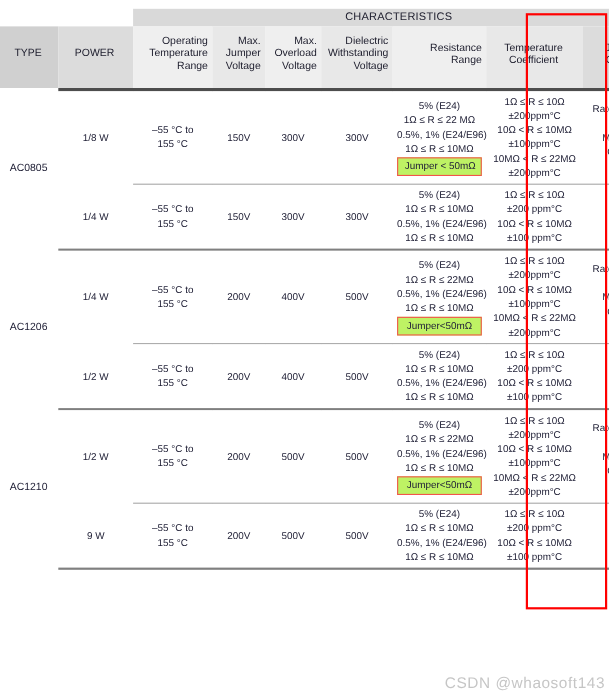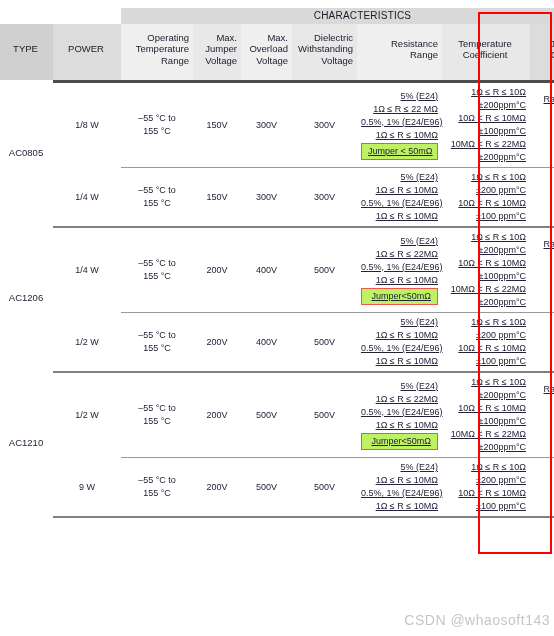--- a/index.html
+++ b/index.html
@@ -72,21 +72,21 @@
     text-align: center;
     padding-left: 3px;
     vertical-align: bottom;
     font-size: 9.5px;
     padding-bottom: 8px;
   }
   td.c-ctr  { text-align: center; }
 
   .two-line span { display: block; }
 
-  .res-stack, .tc-stack, .jc-stack { text-align: right; text-decoration: underline; }
+  .res-stack, .tc-stack, .jc-stack { text-align: center; }
   .res-stack span, .tc-stack span, .jc-stack span {
     display: block;
     white-space: nowrap;
   }
 
   .jumper-box {
     display: inline-block;
     border: 1.3px solid #f2544b;
     padding: 1px 6px 2px 6px;
     margin: 1px 0;

